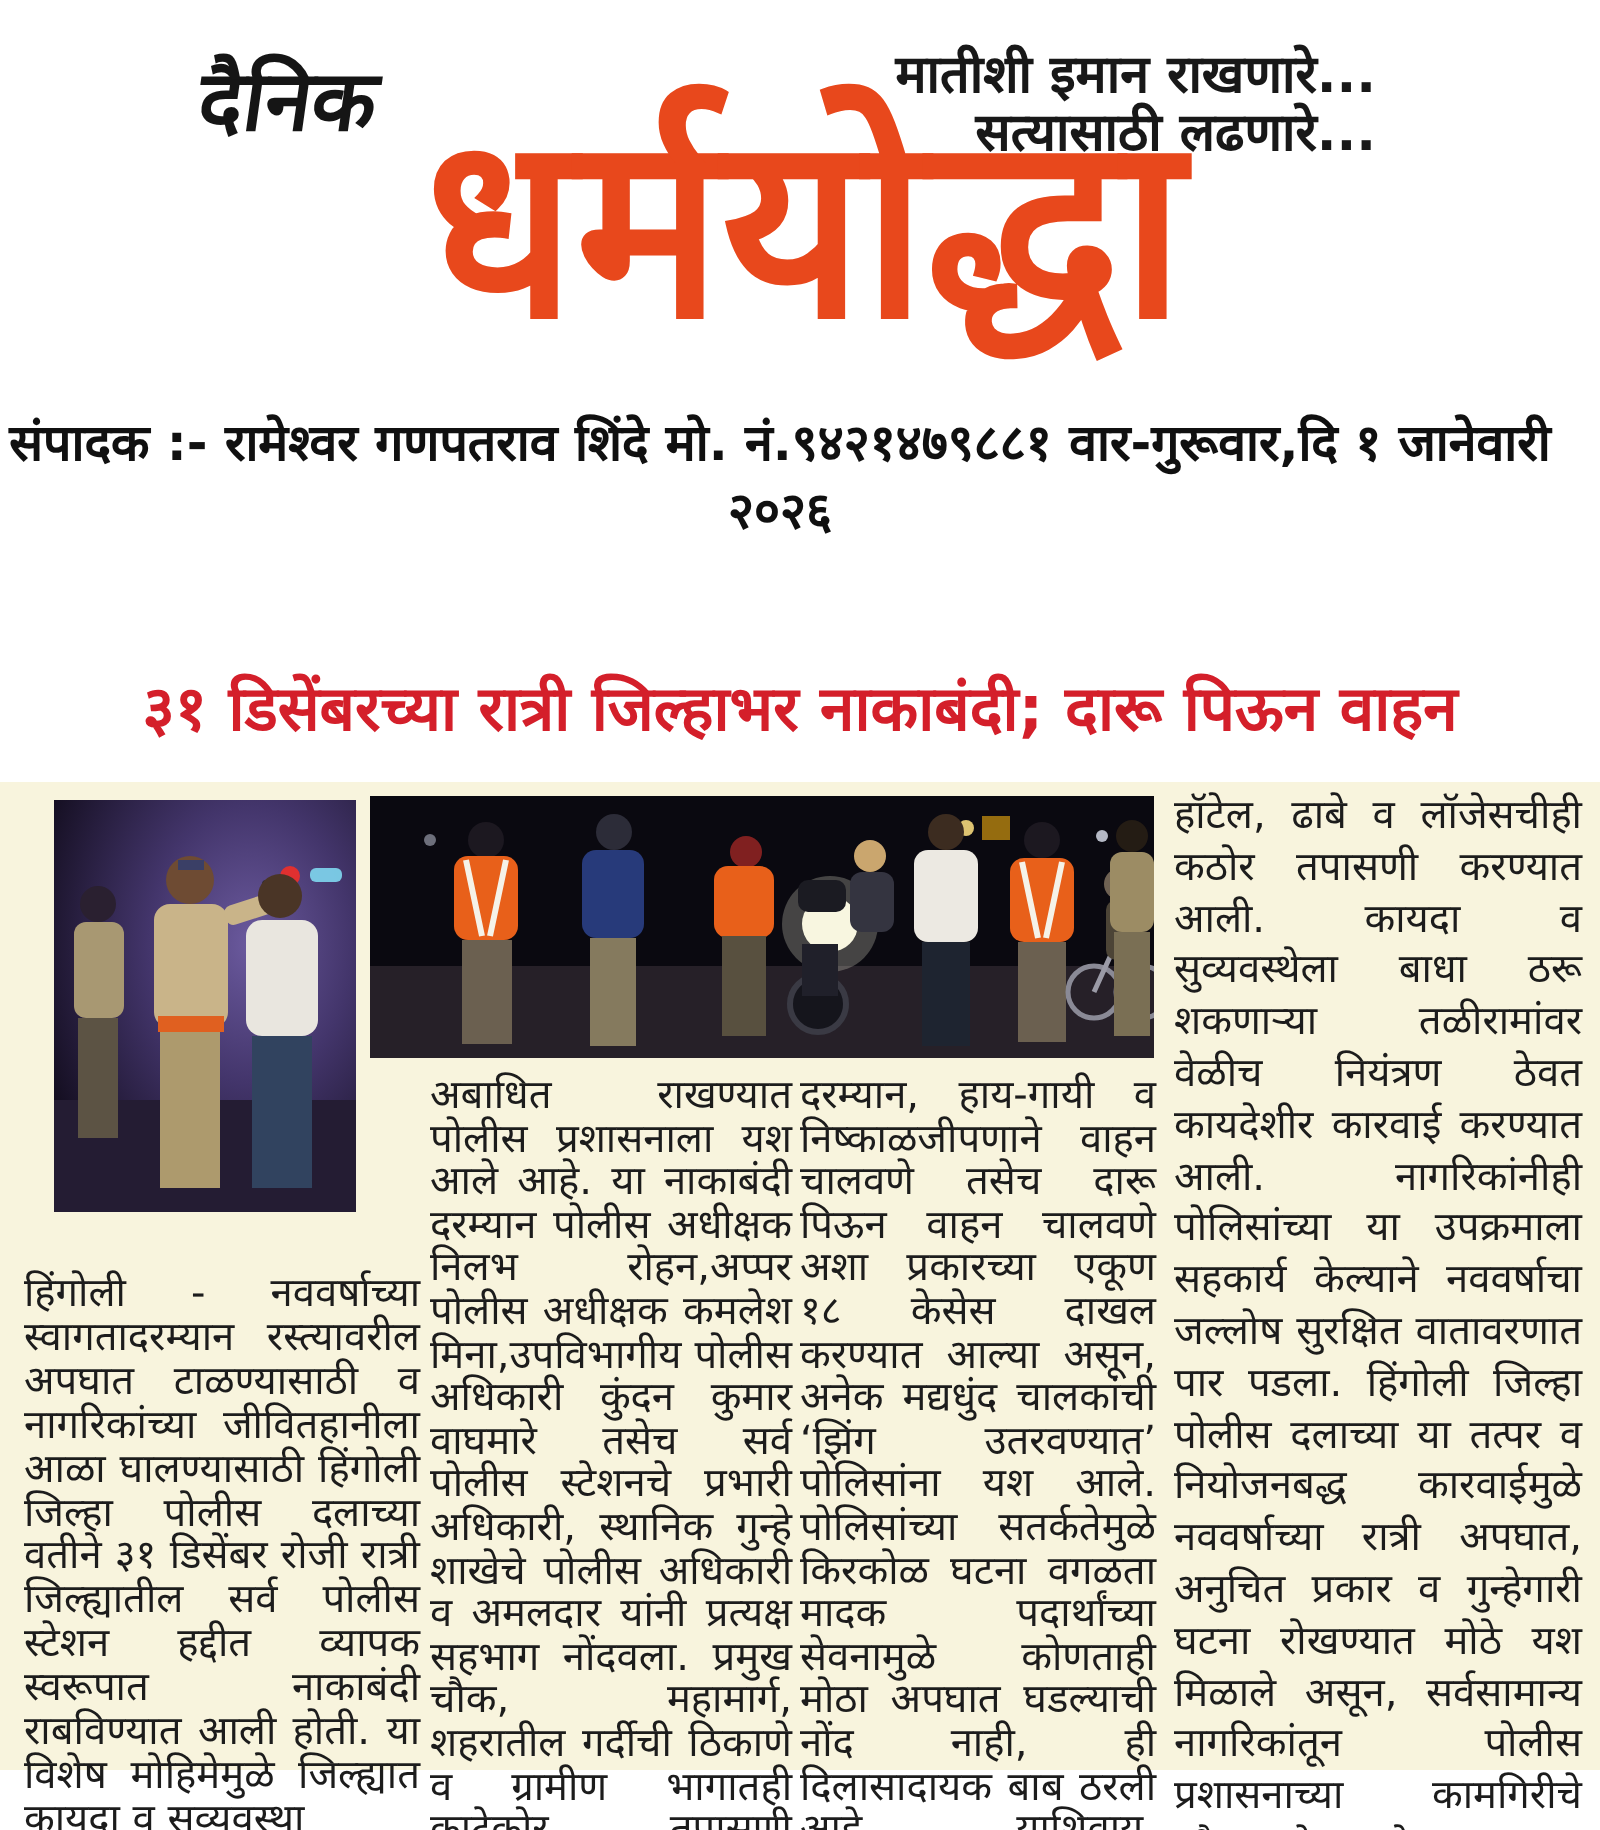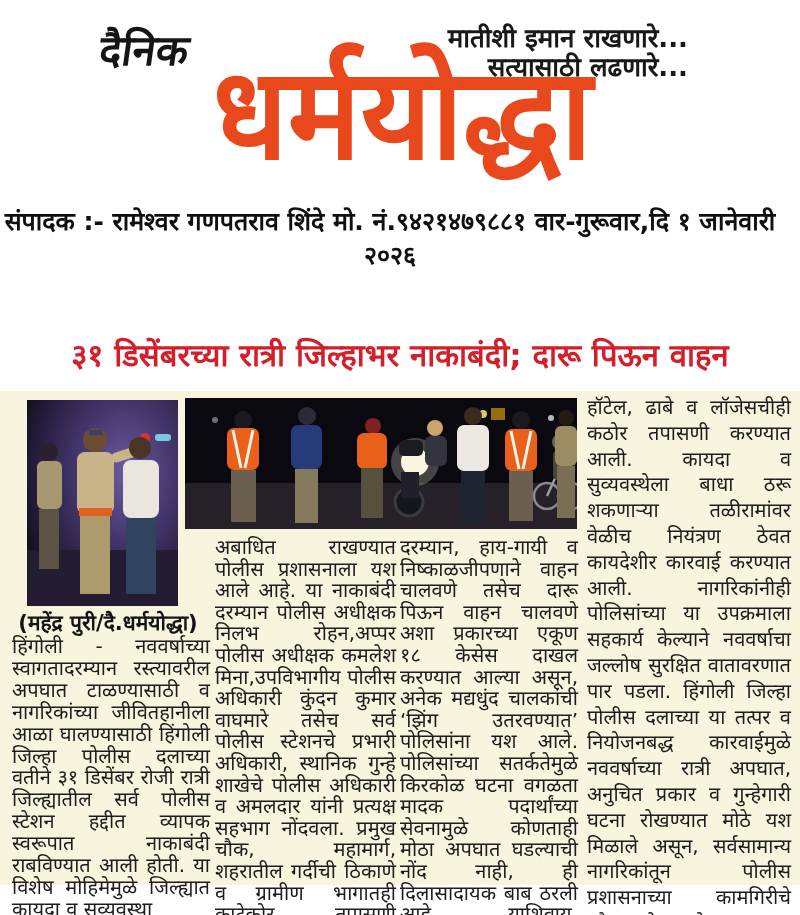--- a/index.html
+++ b/index.html
@@ -190,21 +190,20 @@
       </g>
 
       <g>
         <circle cx="381" cy="20" r="8" fill="#241c14"></circle>
         <rect x="370" y="28" width="22" height="40" rx="6" fill="#9c8c64"></rect>
         <rect x="372" y="68" width="18" height="52" fill="#7a6f54"></rect>
       </g>
     </svg>
   </div>
 
-  <div class="caption">(महेंद्र पुरी/दै.धर्मयोद्धा)</div>
 
   <div class="col col1">
     <b>हिंगोली</b>
     <span>- नववर्षाच्या स्वागतादरम्यान रस्त्यावरील अपघात टाळण्यासाठी व नागरिकांच्या जीवितहानीला आळा घालण्यासाठी हिंगोली जिल्हा पोलीस दलाच्या वतीने ३१ डिसेंबर रोजी रात्री जिल्ह्यातील सर्व पोलीस स्टेशन हद्दीत व्यापक स्वरूपात नाकाबंदी राबविण्यात आली होती. या विशेष मोहिमेमुळे जिल्ह्यात कायदा व सुव्यवस्था</span>
   </div>
   <div class="col col2">अबाधित राखण्यात पोलीस प्रशासनाला यश आले आहे. या नाकाबंदी दरम्यान पोलीस अधीक्षक निलभ रोहन,अप्पर पोलीस अधीक्षक कमलेश मिना,उपविभागीय पोलीस अधिकारी कुंदन कुमार वाघमारे तसेच सर्व पोलीस स्टेशनचे प्रभारी अधिकारी, स्थानिक गुन्हे शाखेचे पोलीस अधिकारी व अमलदार यांनी प्रत्यक्ष सहभाग नोंदवला. प्रमुख चौक, महामार्ग, शहरातील गर्दीची ठिकाणे व ग्रामीण भागातही काटेकोर तपासणी करण्यात आली.</div>
   <div class="col col3">दरम्यान, हाय-गायी व निष्काळजीपणाने वाहन चालवणे तसेच दारू पिऊन वाहन चालवणे अशा प्रकारच्या एकूण १८ केसेस दाखल करण्यात आल्या असून, अनेक मद्यधुंद चालकांची ‘झिंग उतरवण्यात’ पोलिसांना यश आले. पोलिसांच्या सतर्कतेमुळे किरकोळ घटना वगळता मादक पदार्थांच्या सेवनामुळे कोणताही मोठा अपघात घडल्याची नोंद नाही, ही दिलासादायक बाब ठरली आहे. याशिवाय, जिल्ह्यातील</div>
   <div class="col col4">हॉटेल, ढाबे व लॉजेसचीही कठोर तपासणी करण्यात आली. कायदा व सुव्यवस्थेला बाधा ठरू शकणाऱ्या तळीरामांवर वेळीच नियंत्रण ठेवत कायदेशीर कारवाई करण्यात आली. नागरिकांनीही पोलिसांच्या या उपक्रमाला सहकार्य केल्याने नववर्षाचा जल्लोष सुरक्षित वातावरणात पार पडला. हिंगोली जिल्हा पोलीस दलाच्या या तत्पर व नियोजनबद्ध कारवाईमुळे नववर्षाच्या रात्री अपघात, अनुचित प्रकार व गुन्हेगारी घटना रोखण्यात मोठे यश मिळाले असून, सर्वसामान्य नागरिकांतून पोलीस प्रशासनाच्या कामगिरीचे कौतुक होत आहे.</div>
 
 </div>

